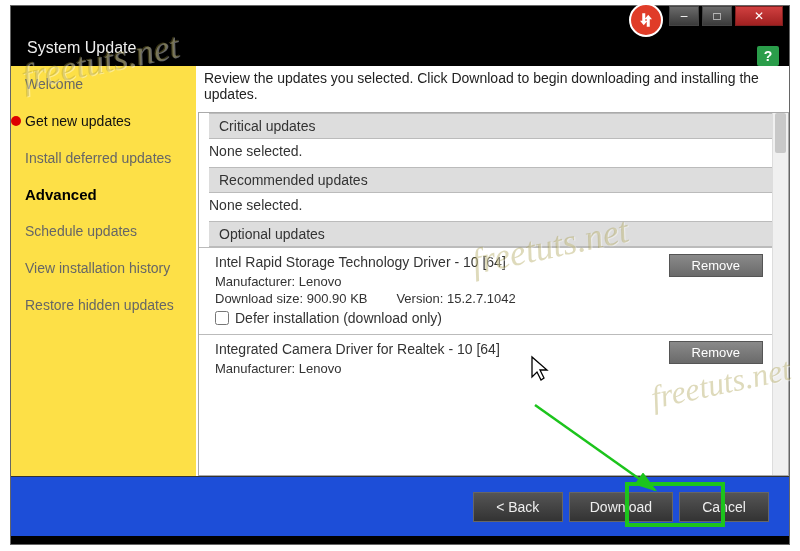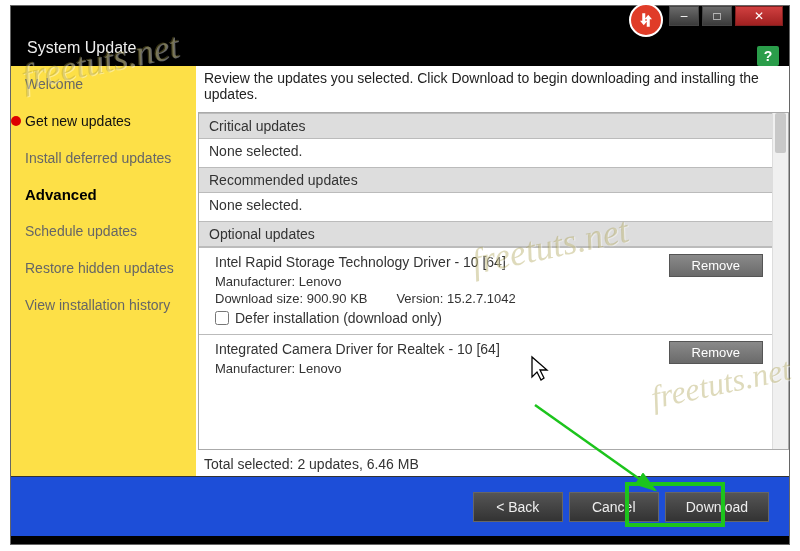--- a/index.html
+++ b/index.html
@@ -20,21 +20,21 @@
 .sidebar-item { padding: 10px 14px; font-size: 14px; color: #666; cursor: pointer; position: relative; line-height: 1.2; }
 .sidebar-item.active { color: #111; font-weight: 400; }
 .sidebar-item.active::before { content: ""; position: absolute; left: 0; top: 50%; transform: translateY(-50%); width: 10px; height: 10px; background: #d00; border-radius: 50%; }
 .sidebar-heading { padding: 10px 14px; font-size: 15px; font-weight: bold; color: #000; }
 .main { flex: 1; display: flex; flex-direction: column; position: relative; padding-left: 2px; }
 .instruction { font-size: 14px; color: #222; padding: 4px 6px 10px 6px; }
 .scroll-area { flex: 1; border: 1px solid #aaa; overflow: hidden; position: relative; background: #fff; }
 .scroll-content { position: absolute; inset: 0 16px 0 0; overflow: hidden; }
 .scrollbar-track { position: absolute; right: 0; top: 0; bottom: 0; width: 16px; background: #f0f0f0; border-left: 1px solid #ddd; }
 .scrollbar-thumb { position: absolute; top: 0; height: 40px; left: 2px; right: 2px; background: #c8c8c8; border-radius: 2px; }
-.section-header { background: #ddd; padding: 4px 10px; font-size: 14px; color: #333; border-bottom: 1px solid #bbb; border-top: 1px solid #bbb; }
+.section-header { background: #ddd; padding: 4px 10px; font-size: 14px; color: #333; border-bottom: 1px solid #bbb; border-top: 1px solid #bbb; margin-left: 10px; }
 .section-body { padding: 4px 10px 8px 10px; font-size: 14px; color: #333; }
 .update-item { border-top: 1px solid #bbb; padding: 6px 10px 8px 16px; position: relative; font-size: 14px; color: #333; }
 .update-item .title { margin-bottom: 4px; }
 .update-item .line { margin-bottom: 2px; font-size: 13px; }
 .update-item .line span.lab { display: inline-block; }
 .remove-btn { position: absolute; right: 9px; top: 6px; background: linear-gradient(#8a8a8a,#6a6a6a); color: #fff; border: 1px solid #555; padding: 3px 22px; font-size: 13px; cursor: pointer; }
 .defer-row { display: flex; align-items: center; gap: 6px; margin-top: 4px; }
 .defer-row input { width: 14px; height: 14px; }
 .summary { padding: 6px 6px 4px 6px; font-size: 14px; color: #333; }
 .footer { height: 60px; background: #1d4ed8; display: flex; align-items: center; justify-content: flex-end; padding-right: 20px; gap: 6px; border-top: 1px solid #333; }
@@ -68,22 +68,22 @@
     <div class="help-badge">?</div>
   </div>
 
   <div class="body-area">
     <div class="sidebar">
       <div class="sidebar-item">Welcome</div>
       <div class="sidebar-item active">Get new updates</div>
       <div class="sidebar-item">Install deferred updates</div>
       <div class="sidebar-heading">Advanced</div>
       <div class="sidebar-item">Schedule updates</div>
+      <div class="sidebar-item">View installation history</div>
       <div class="sidebar-item">Restore hidden updates</div>
-      <div class="sidebar-item">View installation history</div>
     </div>
 
     <div class="main">
       <div class="instruction">Review the updates you selected. Click Download to begin downloading and installing the updates.</div>
 
       <div class="scroll-area">
         <div class="scroll-content">
 
           <div class="section-header">Critical updates</div>
           <div class="section-body">None selected.</div>
@@ -121,28 +121,27 @@
               <span>Lenovo</span>
             </div>
           </div>
 
         </div>
         <div class="scrollbar-track">
           <div class="scrollbar-thumb"></div>
         </div>
       </div>
 
-      <div class="summary">Total selected: 2 updates,  6.46 MB</div>
     </div>
   </div>
 
   <div class="footer">
     <button class="footer-btn">&lt;  Back</button>
+    <button class="footer-btn">Download</button>
     <button class="footer-btn">Cancel</button>
-    <button class="footer-btn">Download</button>
   </div>
 </div>
 
 <div class="green-box dl"></div>
 <svg class="arrow-annot" width="160" height="110">
   <defs>
       <marker id="ah" markerWidth="10" markerHeight="10" refX="8" refY="3" orient="auto">
         <path d="M0,0 L0,6 L9,3 z" fill="#1cc41c"></path>
       </marker>
     </defs>

